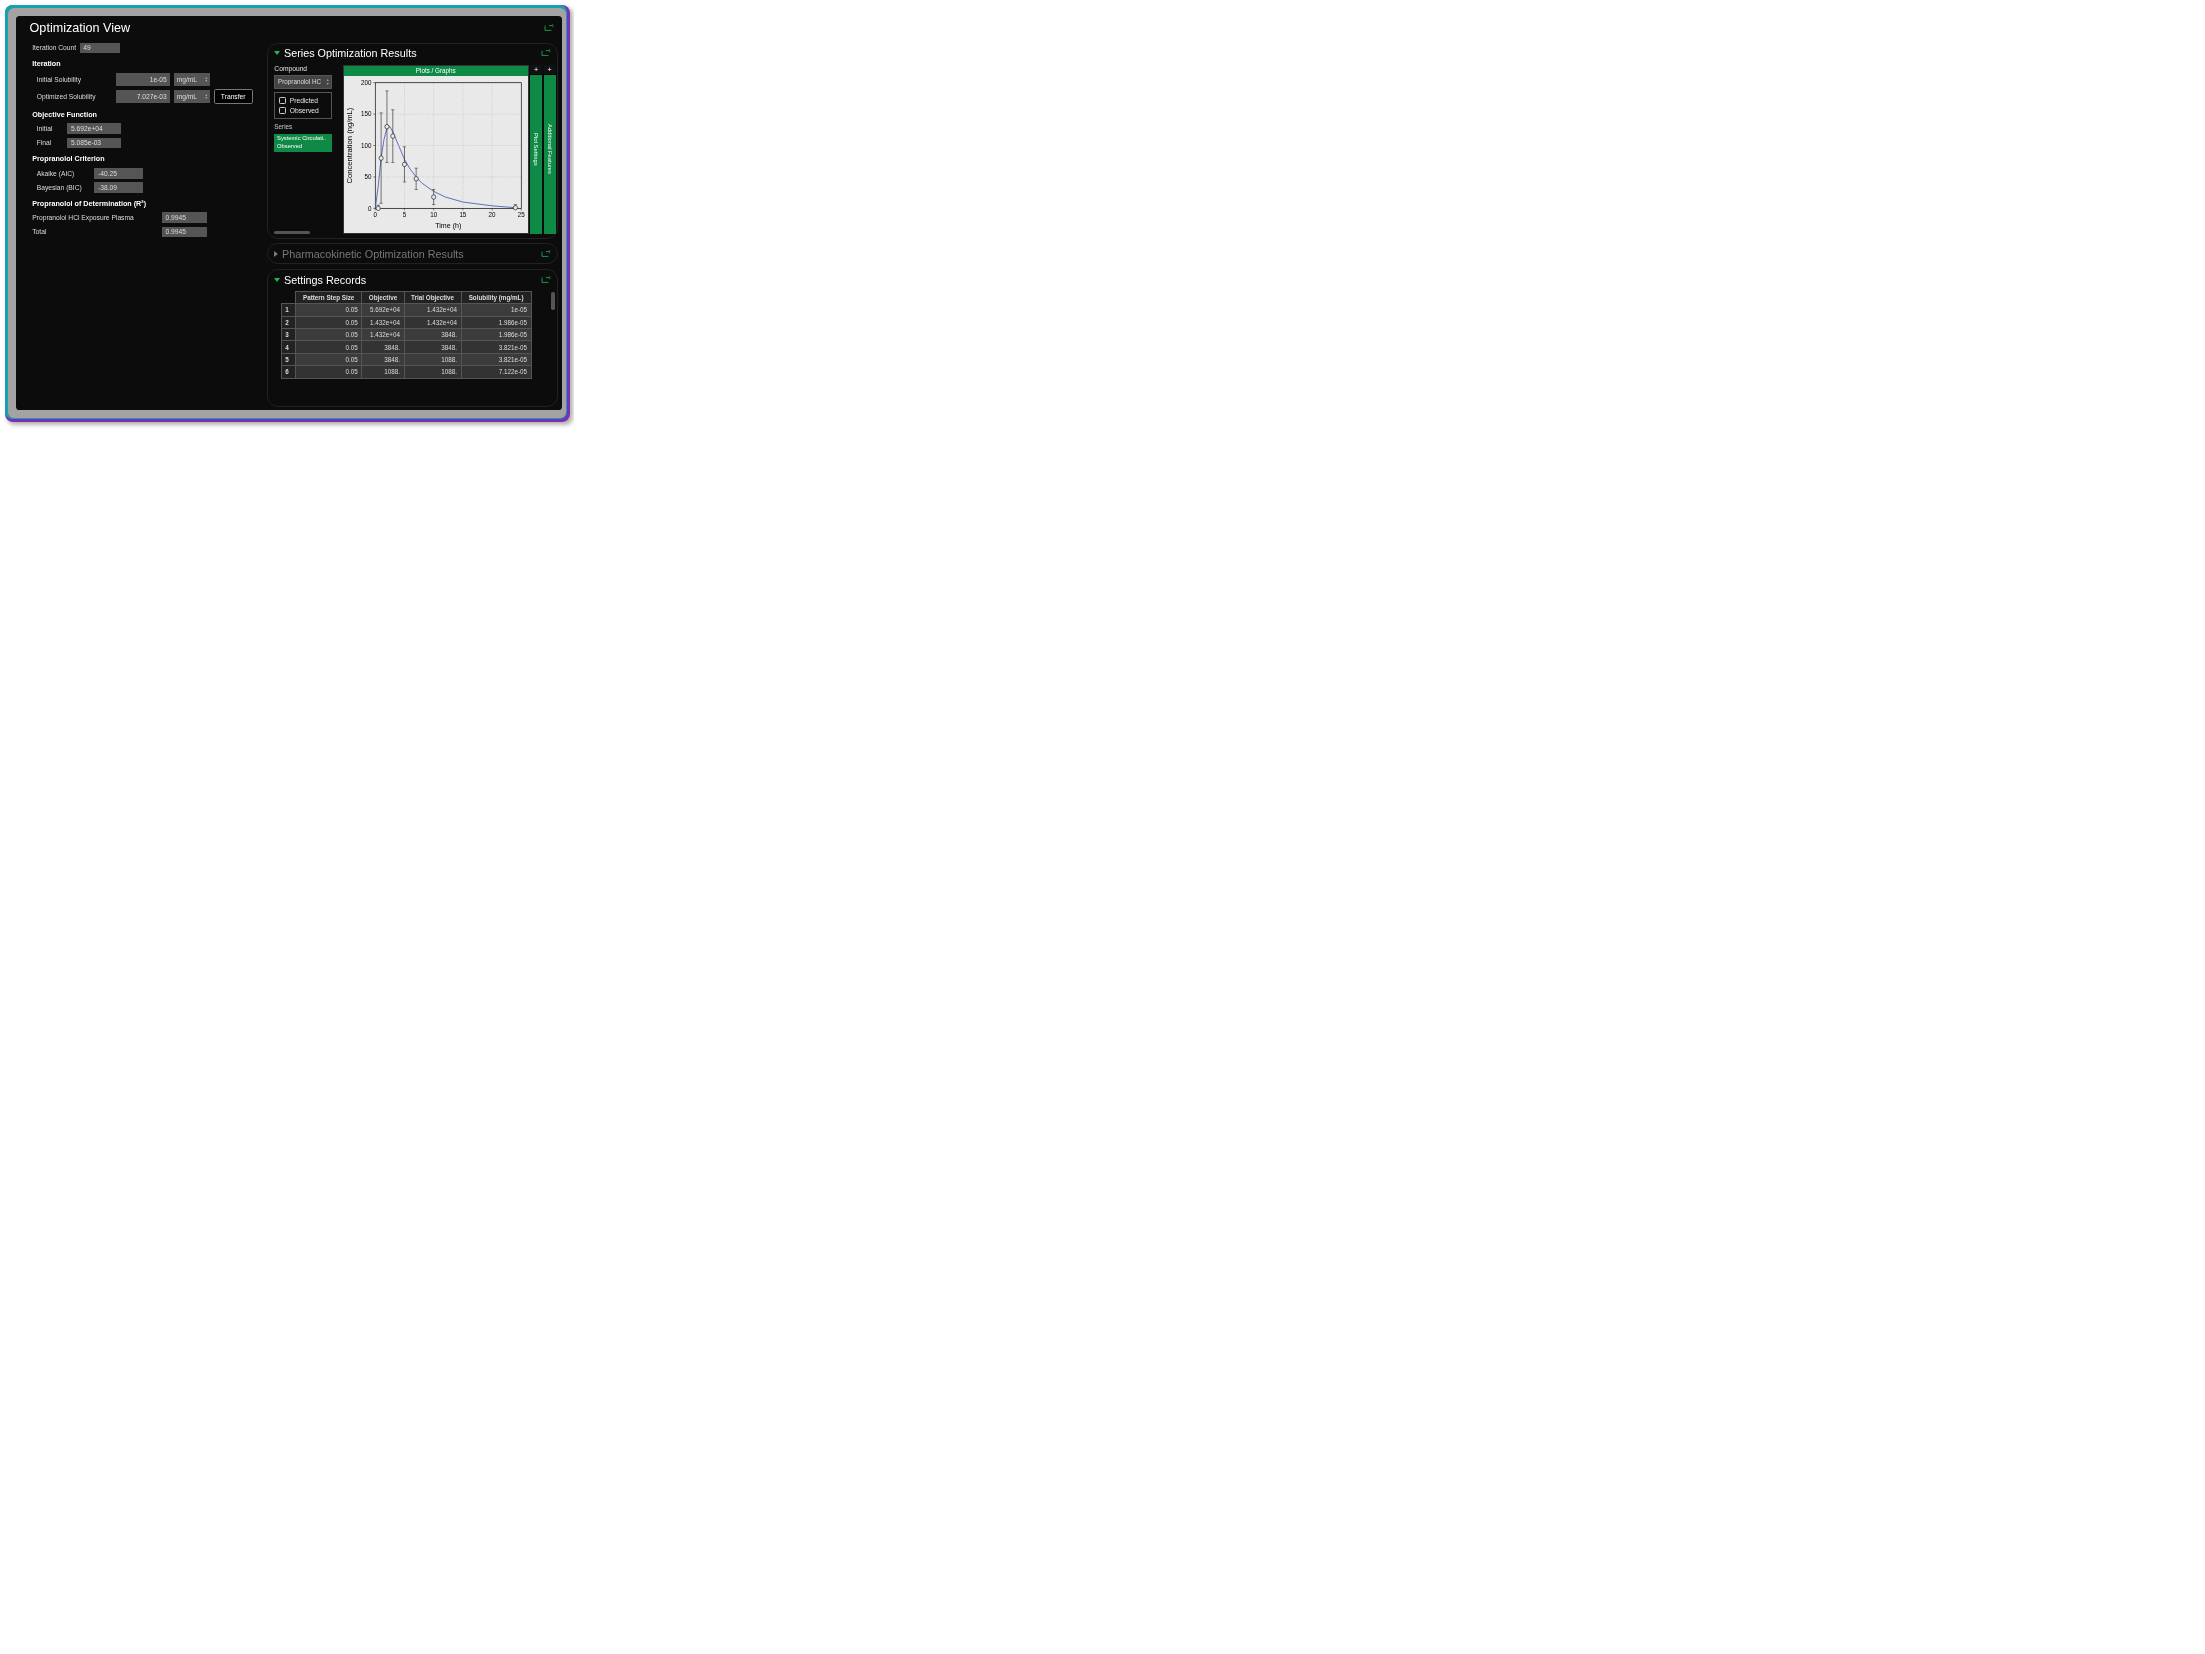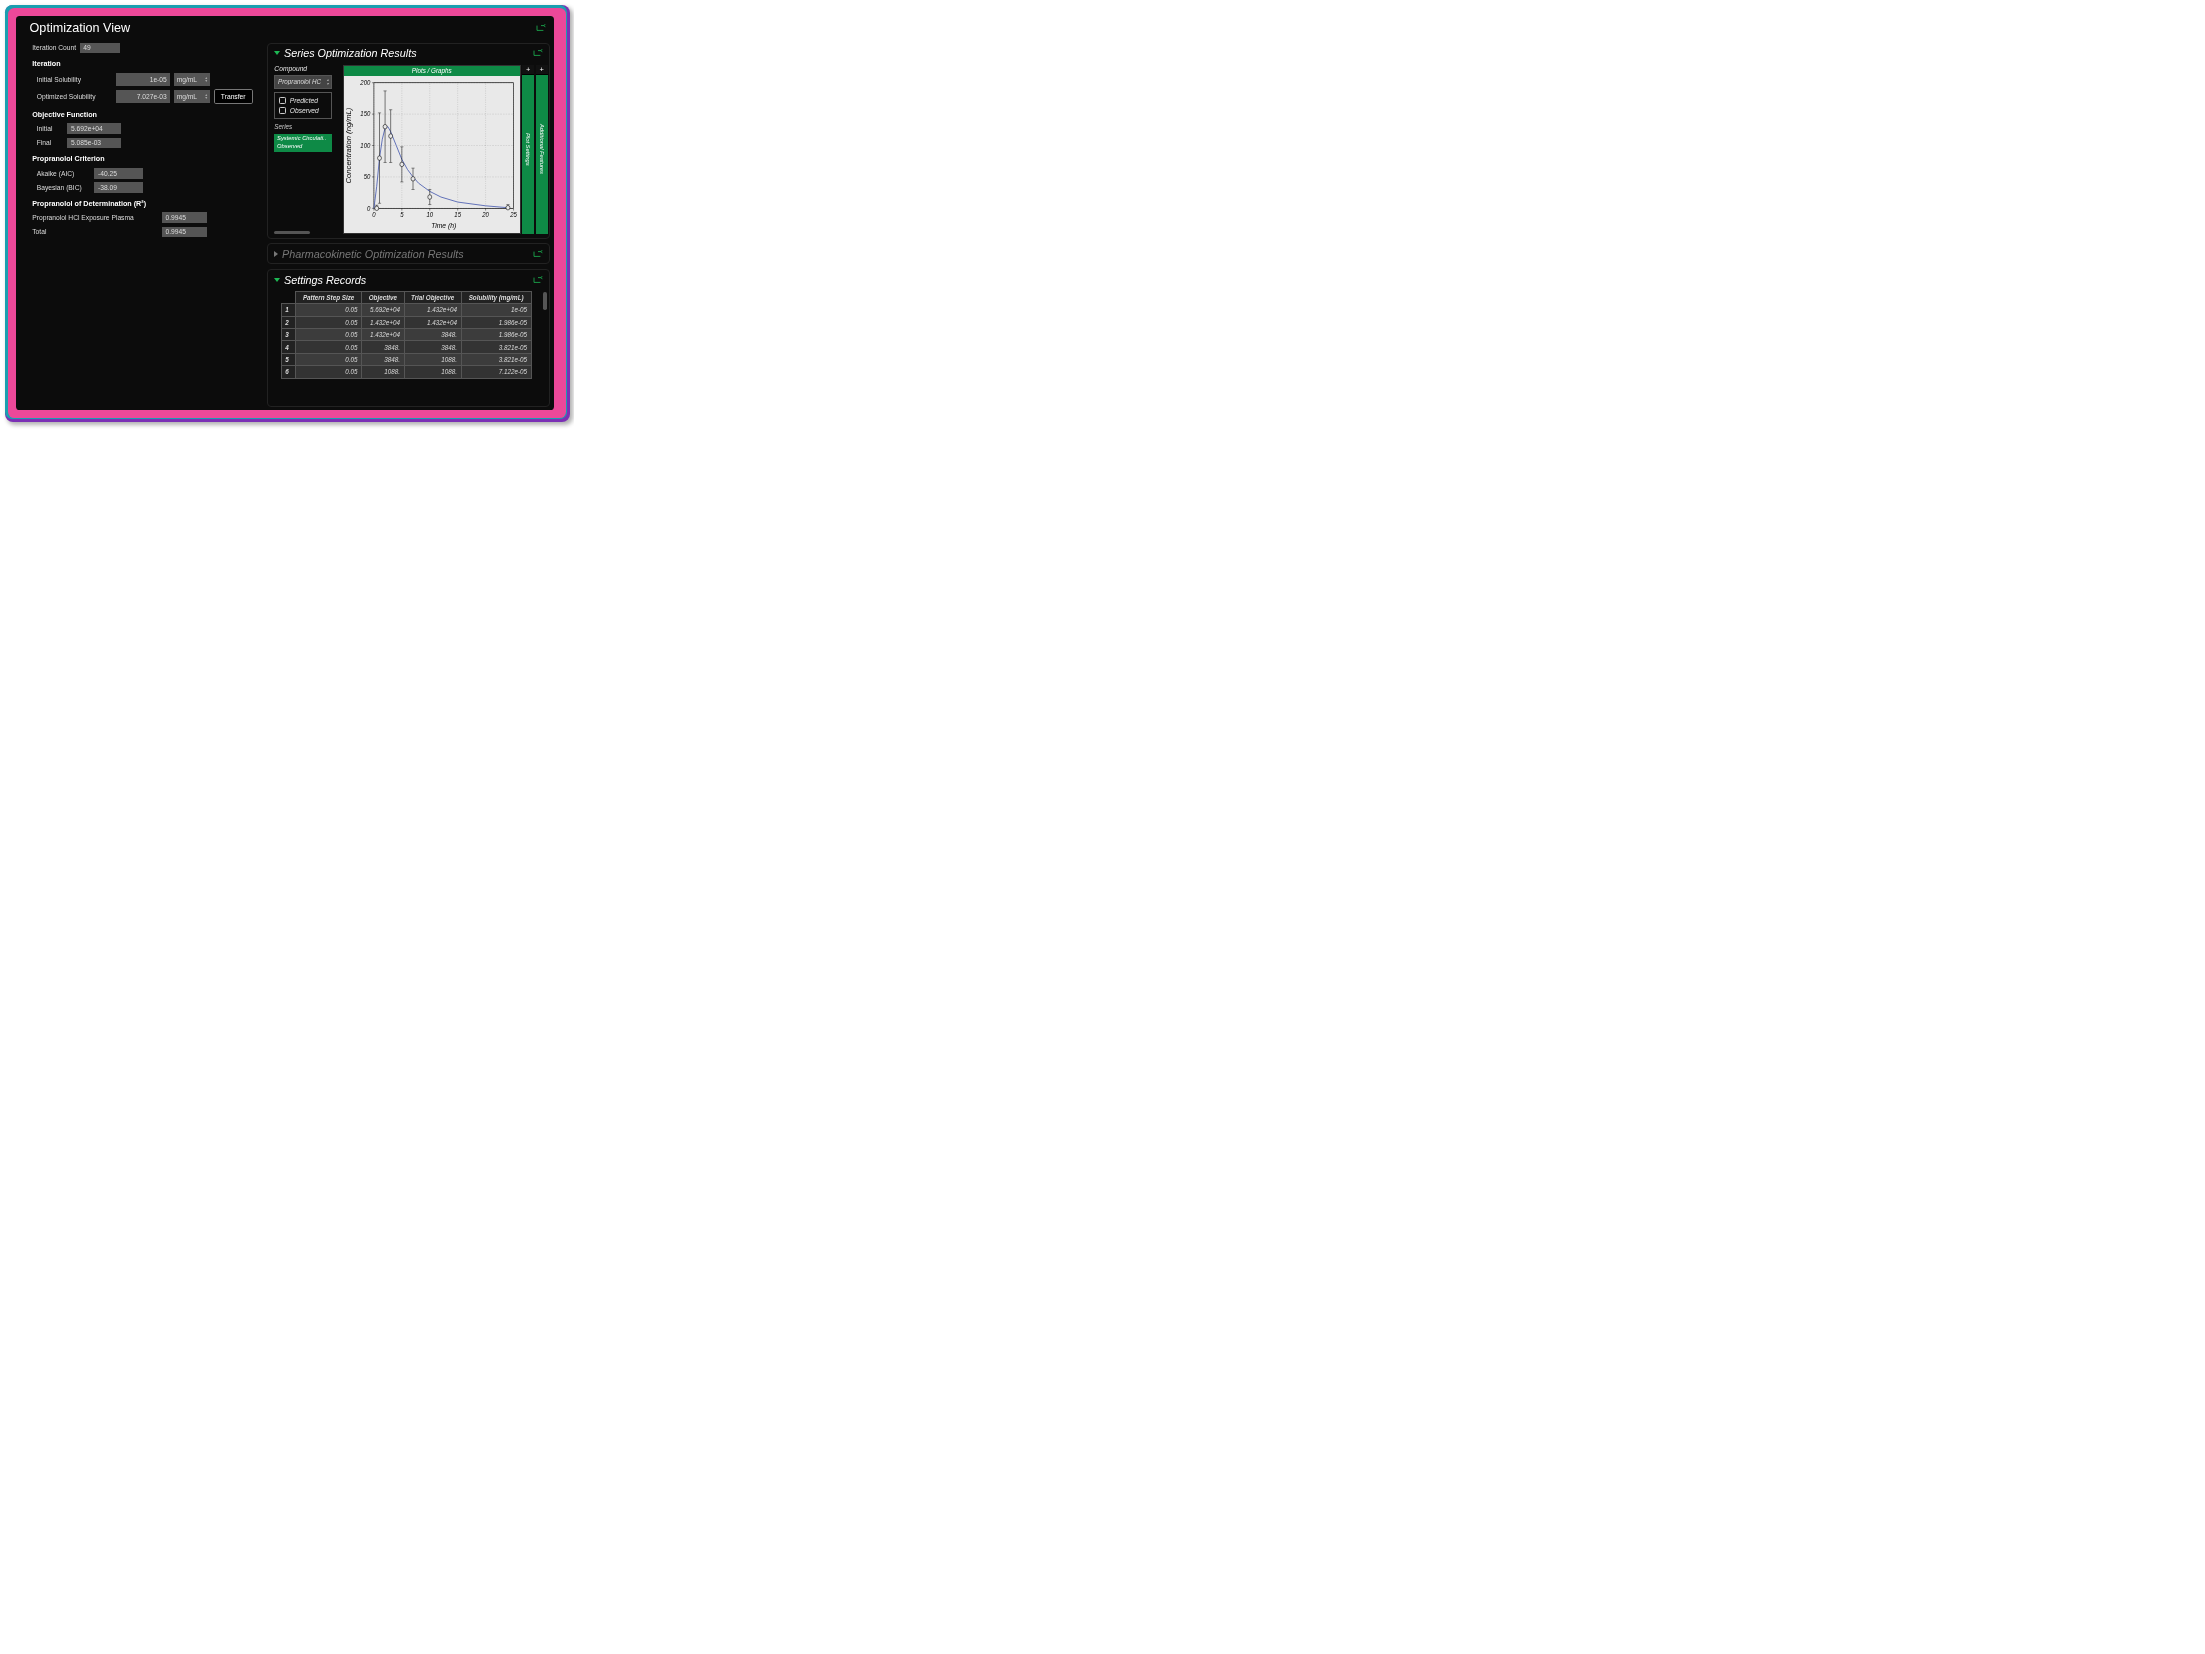--- a/index.html
+++ b/index.html
@@ -18,23 +18,23 @@
     border-radius: 8px;
     box-shadow: 2.7px 2.7px 4.5px rgba(0,0,0,.3);
   }
   .frame-mid {
     position: absolute; inset: 0.9px 2.7px 2.7px 0.9px;
     background: #1a9fb0;
     border-radius: 7.2px;
   }
   .frame-inner {
     position: absolute; inset: 2.7px 0.9px 0.9px 2.7px;
-    background: #ec4899;
+    background: #a3a3a3;
     border-radius: 6.3px;
-    padding: 8px 12px 8px 8px;
+    padding: 8px 4px 8px 8px;
     color: #e6e6e6;
     overflow: hidden;
   }
   .app {
     background: #0c0c0c;
     border-radius: 3.6px;
     width: 100%; height: 100%;
     display: flex; flex-direction: column;
     overflow: hidden;
   }
@@ -86,24 +86,23 @@
     background: #000; color: #fff; border: 0.4px solid #777;
     padding: 2.7px 6.3px; border-radius: 1.8px; font-size: 6.7px; cursor: pointer;
   }
   .lbl { color: #ddd; }
   .lbl.small { width: 27px; }
   .lbl.med { width: 54px; }
   .lbl.wide { width: 126px; }
 
   
   .panel {
-    background: #0c0c0c; border: 0.4px solid #222; border-radius: 4px;
+    background: #0c0c0c; border: 0.4px solid #222; border-radius: 11px;
     display: flex; flex-direction: column;
     min-height: 0;
-    font-style: italic;
   }
   .panel-header {
     display: flex; align-items: center; justify-content: space-between;
     padding: 3.6px 6.3px;
   }
   .panel-title { display: flex; align-items: center; gap: 3.6px; }
   .panel-title h2 { font-size: 10.8px; font-weight: 400; color: #fff; }
   .panel-title.collapsed h2 { color: #777; }
   .tri { width: 0; height: 0; }
   .tri.down { border-left: 3.1px solid transparent; border-right: 3.1px solid transparent; border-top: 4.5px solid #1db954; }

